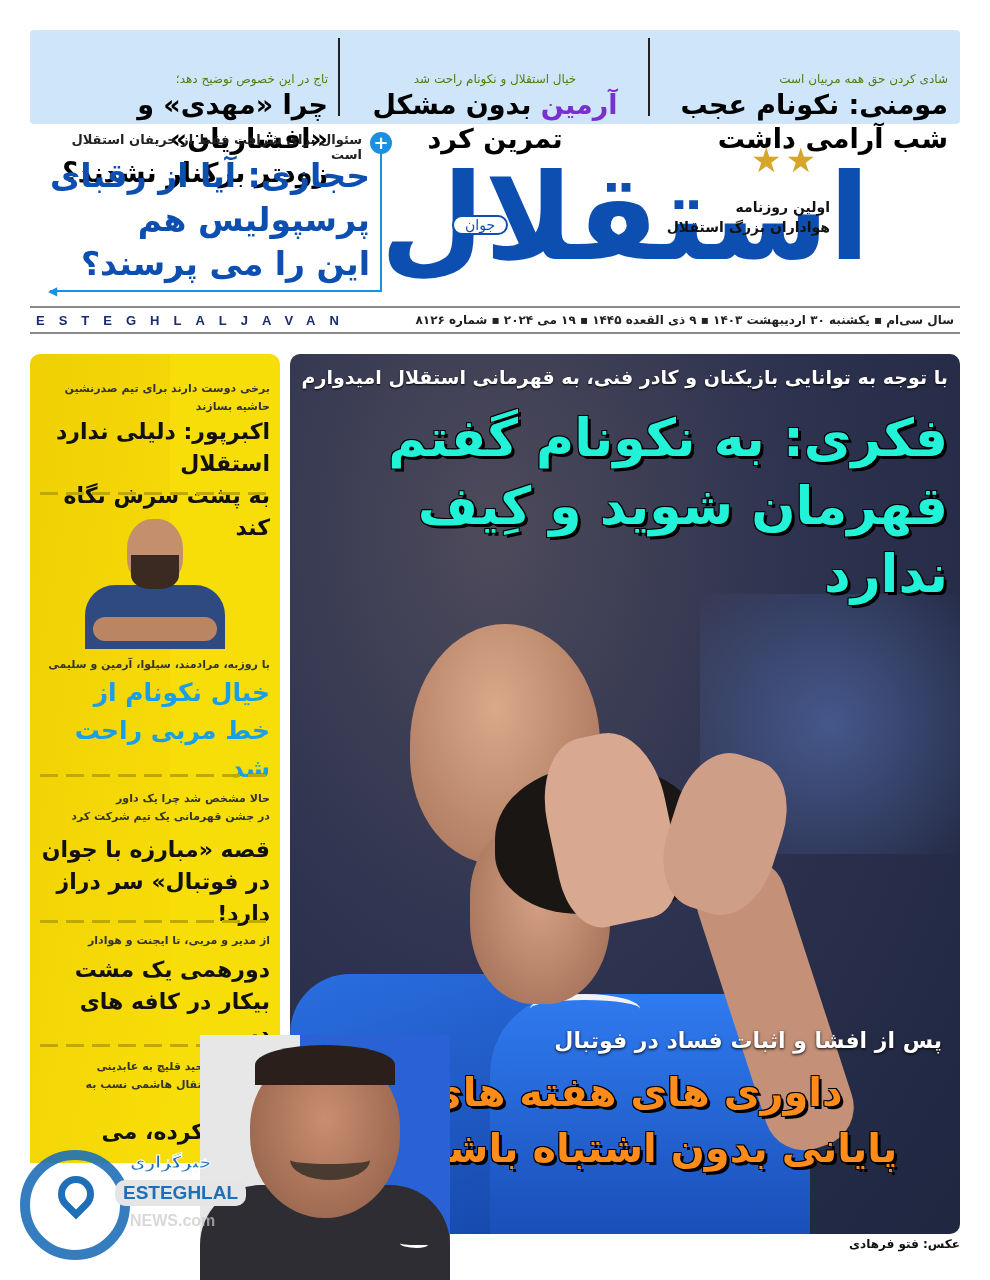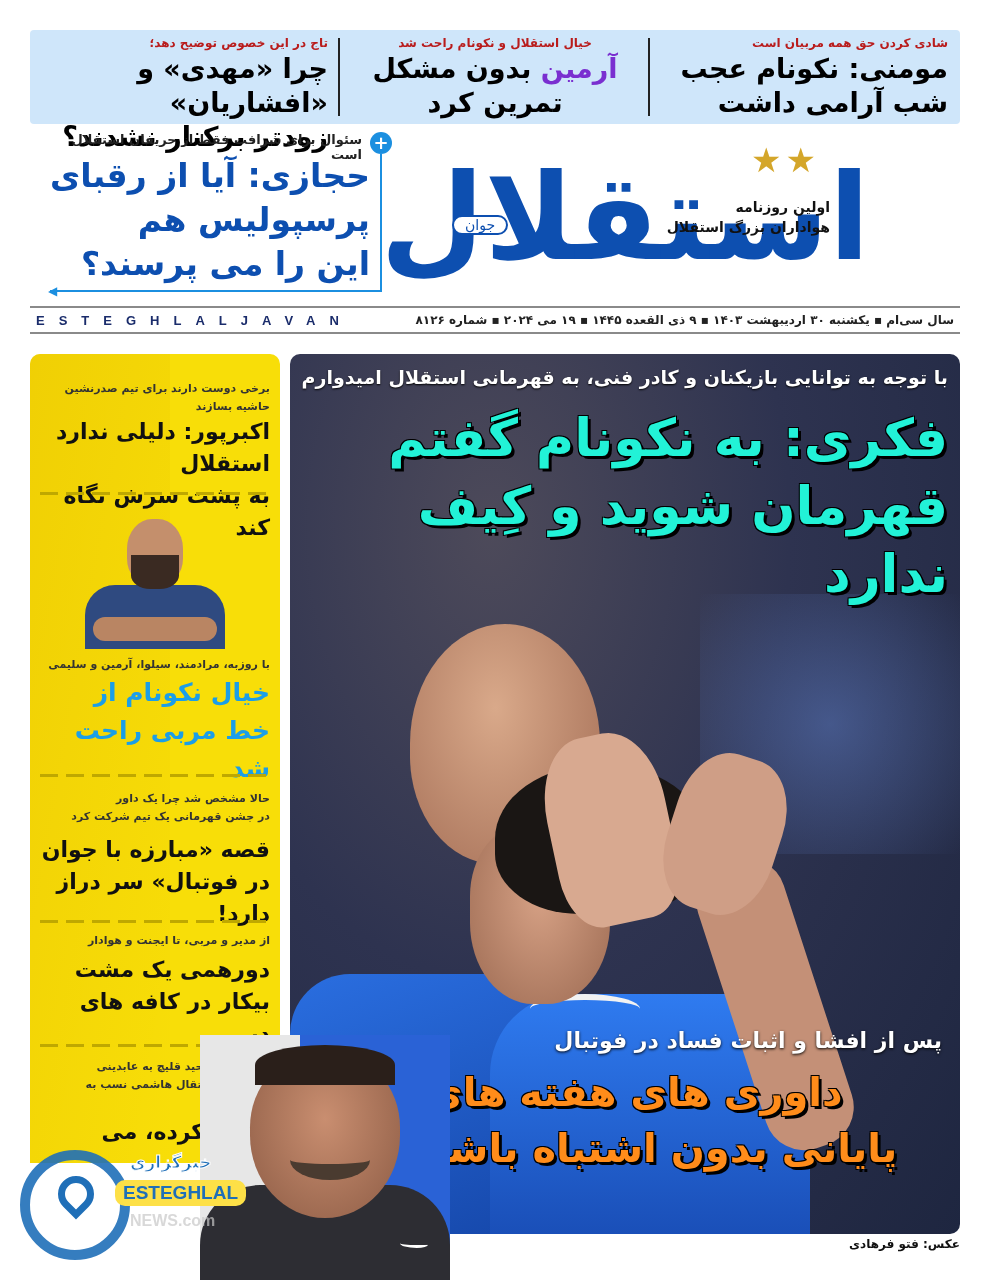--- a/index.html
+++ b/index.html
@@ -3,21 +3,21 @@
 <meta charset="utf-8">
 <style>
   * { box-sizing: border-box; margin: 0; padding: 0; }
   html, body { width: 990px; height: 1280px; background: #ffffff; overflow: hidden; }
   body { font-family: "DejaVu Sans", sans-serif; position: relative; direction: rtl; }
 
   
   .top-band { position: absolute; left: 30px; top: 30px; width: 930px; height: 94px; background: #cfe6fa; border-radius: 4px; display: flex; }
   .teaser { flex: 1; padding: 4px 12px 0 12px; position: relative; }
   .teaser + .teaser::before { content: ""; position: absolute; right: 0; top: 8px; bottom: 8px; width: 2px; background: #222; }
-  .teaser .kicker { font-size: 12px; font-weight: bold; color: #b91c1c; text-align: right; line-height: 18px; }
+  .teaser .kicker { font-size: 12px; font-weight: normal; color: #4d7c0f; text-align: right; line-height: 18px; margin-top: 36px; }
   .teaser .headline { font-size: 27px; font-weight: bold; color: #000; line-height: 34px; text-align: right; }
   .teaser.center .kicker, .teaser.center .headline { text-align: center; }
   .teaser .hl-accent { color: #7a2fd0; }
 
   
   .masthead { position: absolute; left: 440px; top: 135px; width: 520px; height: 165px; }
   .logo-word { position: absolute; right: 90px; top: 18px; font-size: 120px; font-weight: bold; color: #0d4fb0; line-height: 130px; letter-spacing: -4px; }
   .stars { position: absolute; right: 140px; top: 5px; font-size: 34px; color: #d4a62a; letter-spacing: 4px; }
   .tagline { position: absolute; right: 130px; top: 62px; font-size: 14px; font-weight: bold; color: #111; line-height: 20px; text-align: right; }
   .javan { position: absolute; left: 12px; top: 80px; font-size: 14px; color: #0d4fb0; border: 2px solid #0d4fb0; border-radius: 10px; padding: 0 11px; background: #fff; }
@@ -80,21 +80,21 @@
   .coach .hair { position: absolute; left: 55px; top: 10px; width: 140px; height: 40px; background: #2a1f1a; border-radius: 50% 50% 0 0; }
   .coach .mustache { position: absolute; left: 90px; top: 105px; width: 80px; height: 40px; border-bottom: 16px solid #4a3b30; border-radius: 0 0 50% 50%; }
   .coach .jacket { position: absolute; left: 0; top: 150px; width: 250px; height: 100px; background: #2d2d33; border-radius: 60px 60px 0 0; }
   .coach .swoosh { position: absolute; left: 200px; top: 205px; width: 28px; height: 8px; border-bottom: 3px solid #fff; border-radius: 0 0 40% 60%; }
 
   
   .watermark { position: absolute; left: 20px; top: 1140px; width: 200px; height: 120px; }
   .watermark .ball { position: absolute; left: 0; top: 10px; width: 110px; height: 110px; border-radius: 50%; border: 10px solid #1f6fb8; opacity: 0.9; }
   .watermark .pin { position: absolute; left: 38px; top: 36px; width: 36px; height: 36px; border-radius: 50% 50% 50% 0; transform: rotate(-45deg); border: 7px solid #1f6fb8; }
   .watermark .fa { position: absolute; left: 110px; top: 12px; font-size: 17px; font-weight: bold; color: #1f6fb8; -webkit-text-stroke: 1px #fff; }
-  .watermark .en { position: absolute; left: 95px; top: 40px; direction: ltr; background: #fde047; color: #1f6fb8; font-family: "Liberation Sans", sans-serif; font-weight: bold; font-size: 19px; padding: 2px 8px; border-radius: 10px; }
+  .watermark .en { position: absolute; left: 95px; top: 40px; direction: ltr; background: #e5e5e5; color: #1f6fb8; font-family: "Liberation Sans", sans-serif; font-weight: bold; font-size: 19px; padding: 2px 8px; border-radius: 10px; }
   .watermark .news { position: absolute; left: 110px; top: 72px; direction: ltr; color: rgba(200,200,200,0.7); font-family: "Liberation Sans", sans-serif; font-weight: bold; font-size: 16px; }
 
   .credit { position: absolute; right: 30px; top: 1237px; font-size: 12px; font-weight: bold; color: #111; }
 </style>
 </head>
 <body>
 
 <div class="top-band">
   <div class="teaser">
     <div class="kicker">شادی کردن حق همه مربیان است</div>

